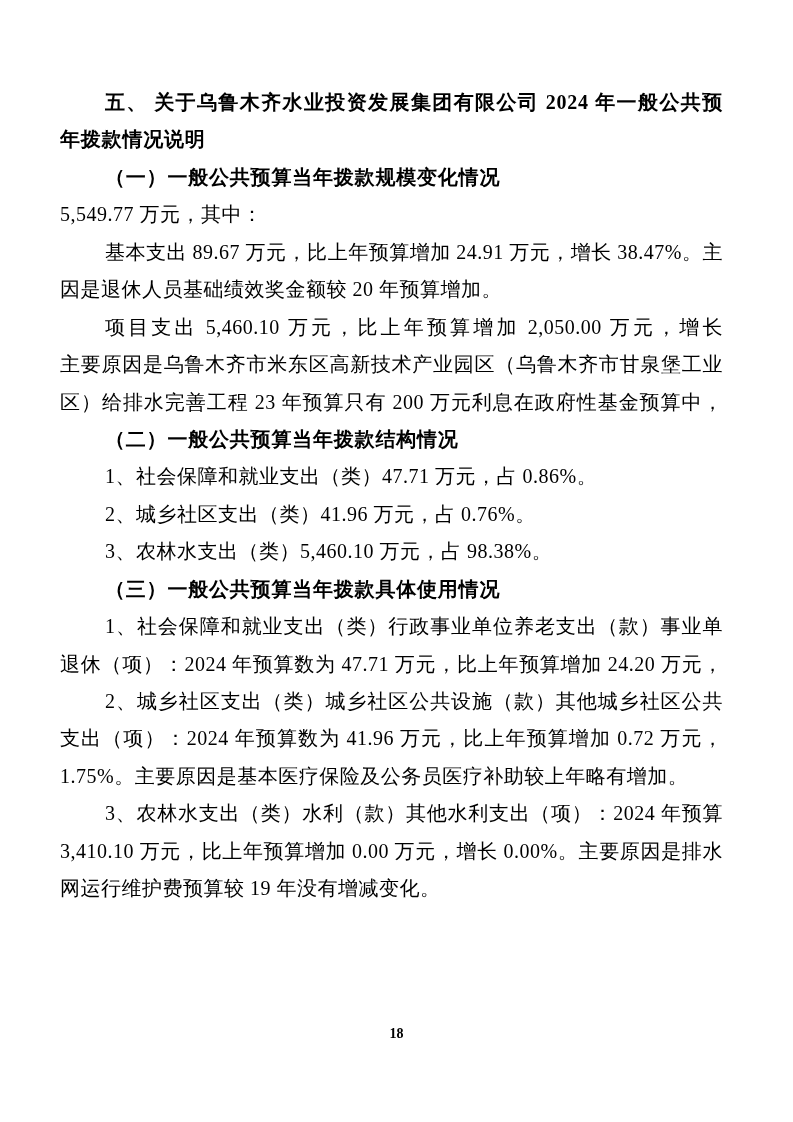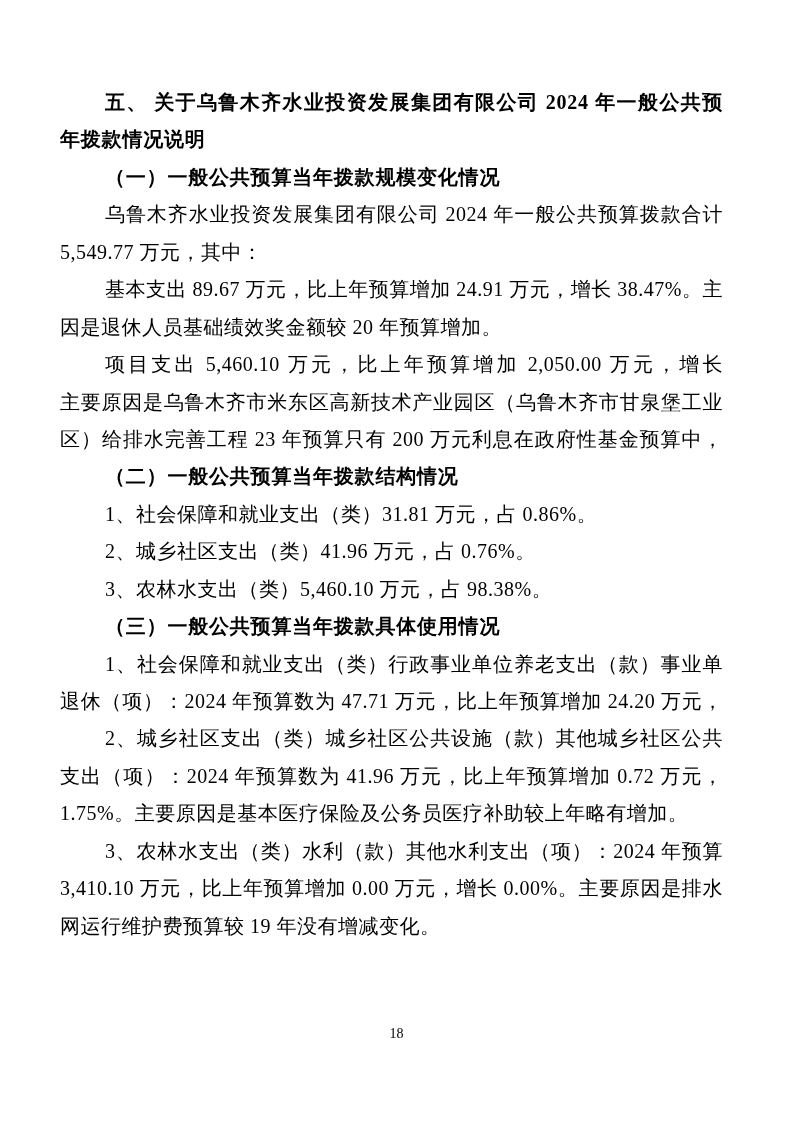--- a/index.html
+++ b/index.html
@@ -44,39 +44,39 @@
   }
   .page-number {
     position: absolute;
     top: 1026px;
     left: 0;
     width: 100%;
     text-align: center;
     font-size: 14px;
     line-height: 16px;
     font-family: "Liberation Serif", "DejaVu Serif", serif;
+    font-weight: bold;
   }
 </style>
 </head>
 <body>
 
 <div class="page">
   <div class="content" id="doc-content">
       <div class="line title indent fill">五、 关于乌鲁木齐水业投资发展集团有限公司 2024 年一般公共预算当</div>
       <div class="line title">年拨款情况说明</div>
       <div class="line heading indent">（一）一般公共预算当年拨款规模变化情况</div>
-      <div class="line body indent fill">乌鲁木齐水业投资发展集团有限公司 2024 年一般公共预算拨款合计</div>
       <div class="line body">5,549.77 万元，其中：</div>
       <div class="line body indent fill">基本支出 89.67 万元，比上年预算增加 24.91 万元，增长 38.47%。主要原</div>
       <div class="line body">因是退休人员基础绩效奖金额较 20 年预算增加。</div>
       <div class="line body indent fill">项目支出 5,460.10 万元，比上年预算增加 2,050.00 万元，增长 60.12%。</div>
       <div class="line body fill">主要原因是乌鲁木齐市米东区高新技术产业园区（乌鲁木齐市甘泉堡工业园</div>
       <div class="line body fill">区）给排水完善工程 23 年预算只有 200 万元利息在政府性基金预算中，24 年</div>
       <div class="line heading indent">（二）一般公共预算当年拨款结构情况</div>
-      <div class="line body indent">1、社会保障和就业支出（类）31.81 万元，占 0.86%。</div>
+      <div class="line body indent">1、社会保障和就业支出（类）47.71 万元，占 0.86%。</div>
       <div class="line body indent">2、城乡社区支出（类）41.96 万元，占 0.76%。</div>
       <div class="line body indent">3、农林水支出（类）5,460.10 万元，占 98.38%。</div>
       <div class="line heading indent">（三）一般公共预算当年拨款具体使用情况</div>
       <div class="line body indent fill">1、社会保障和就业支出（类）行政事业单位养老支出（款）事业单位离</div>
       <div class="line body fill">退休（项）：2024 年预算数为 47.71 万元，比上年预算增加 24.20 万元，增长</div>
       <div class="line body indent fill">2、城乡社区支出（类）城乡社区公共设施（款）其他城乡社区公共设施</div>
       <div class="line body fill">支出（项）：2024 年预算数为 41.96 万元，比上年预算增加 0.72 万元，增长</div>
       <div class="line body">1.75%。主要原因是基本医疗保险及公务员医疗补助较上年略有增加。</div>
       <div class="line body indent fill">3、农林水支出（类）水利（款）其他水利支出（项）：2024 年预算数为</div>
       <div class="line body fill">3,410.10 万元，比上年预算增加 0.00 万元，增长 0.00%。主要原因是排水管</div>

